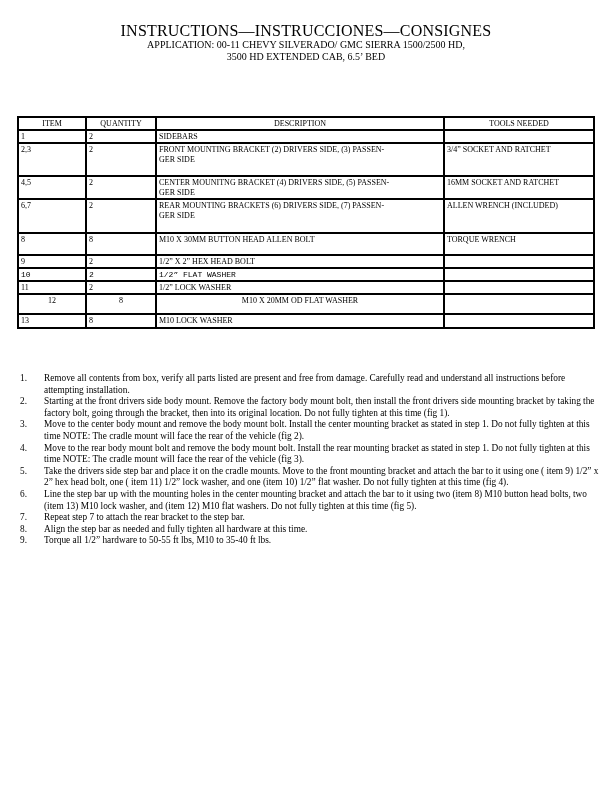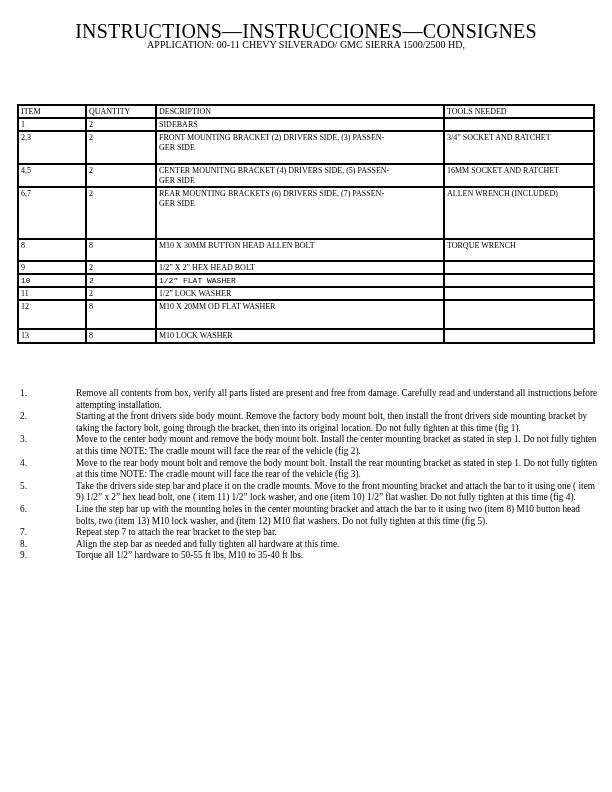--- a/index.html
+++ b/index.html
@@ -6,70 +6,71 @@
   html, body { background: #ffffff; }
   .page {
     width: 612px; height: 792px;
     background: #ffffff; color: #000000;
     font-family: "Liberation Serif", serif;
     position: relative; overflow: hidden;
     margin: 0 auto;
   }
   .title {
     margin-top: 23px; text-align: center;
-    font-size: 20px; font-weight: normal; line-height: 16px;
+    font-size: 16px; font-weight: normal; line-height: 16px;
     letter-spacing: 0.2px;
   }
   .subtitle { text-align: center; font-size: 10px; line-height: 12px; }
   .subtitle.first { margin-top: 0; }
 
   table.parts-table {
     border-collapse: collapse; table-layout: fixed;
     margin: 53px 0 0 17px; width: 576px;
     font-size: 8px; line-height: 10px;
   }
   table.parts-table col.c-item { width: 68px; }
   table.parts-table col.c-qty  { width: 70px; }
   table.parts-table col.c-desc { width: 288px; }
   table.parts-table col.c-tools{ width: 150px; }
   table.parts-table th, table.parts-table td {
     border: 2px solid #000000;
     vertical-align: top; padding: 1px 2px 0 2px;
     font-weight: normal; text-align: left;
     overflow: hidden;
   }
-  table.parts-table th { height: 11px; }
+  table.parts-table th { height: 11px; text-align: center; }
   td.cell-description { text-align: center; white-space: pre-line; }
   tbody tr:nth-child(1)  td { height: 12px; }
   tbody tr:nth-child(2)  td { height: 33px; }
   tbody tr:nth-child(3)  td { height: 16px; border-radius: 6px; }
-  tbody tr:nth-child(4)  td { height: 52px; }
+  tbody tr:nth-child(4)  td { height: 34px; }
   tbody tr:nth-child(5)  td { height: 22px; }
   tbody tr:nth-child(6)  td { height: 13px; }
   tbody tr:nth-child(7)  td { height: 12px; font-family: Liberation Mono, monospace; }
   tbody tr:nth-child(8)  td { height: 12px; }
-  tbody tr:nth-child(9)  td { height: 29px; }
+  tbody tr:nth-child(9)  td { height: 20px; text-align: center; }
   tbody tr:nth-child(10) td { height: 14px; }
 
   .instructions {
     margin: 44px 12px 0 20px;
     font-size: 9.3px; line-height: 11.6px;
   }
   .instruction { display: flex; }
   .instruction .num { width: 24px; flex: 0 0 24px; }
-  .instruction .txt { flex: 1; margin-left: 32px; }
+  .instruction .txt { flex: 1; }
   .instruction .bold { font-weight: normal; text-align: center; }
 </style>
 </head>
 <body>
 
 <div class="page">
 
   <h1 class="title">INSTRUCTIONS—INSTRUCCIONES—CONSIGNES</h1>
   <div class="subtitle first">APPLICATION: 00-11 CHEVY SILVERADO/ GMC SIERRA 1500/2500 HD,</div>
+  <div class="subtitle">3500 HD EXTENDED CAB, 6.5’ BED</div>
 
   <table class="parts-table">
     <colgroup>
       <col class="c-item">
         <col class="c-qty">
         <col class="c-desc">
         <col class="c-tools">
     </colgroup>
     <thead>
       <tr>

